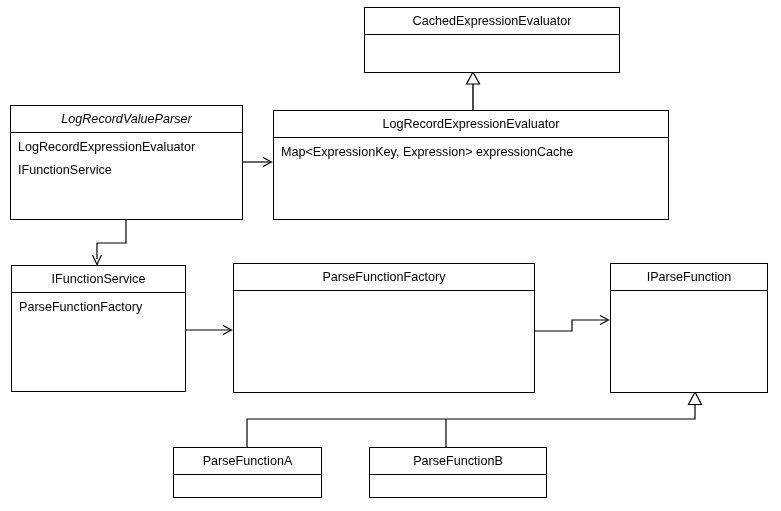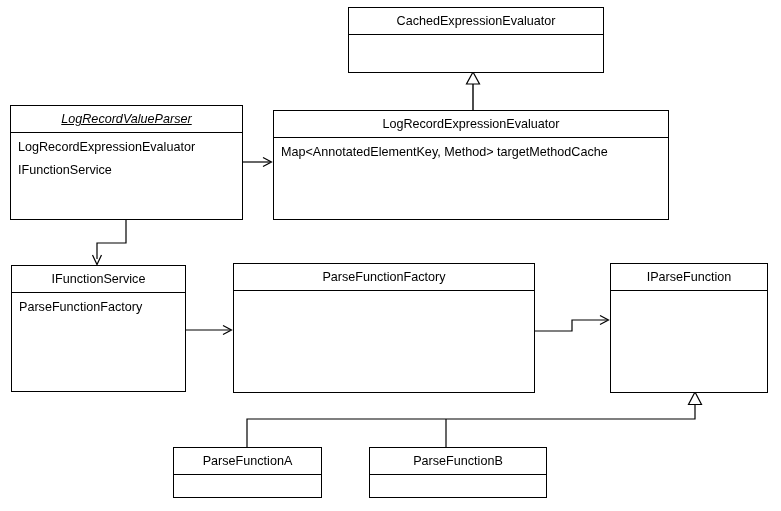--- a/index.html
+++ b/index.html
@@ -41,21 +41,20 @@
     line-height: 26px;
     text-align: center;
     font-size: 12.6px;
     color: #000000;
     border-bottom: 1px solid #000000;
     white-space: nowrap;
     overflow: hidden;
   }
   .uml-header.italic {
     font-style: italic;
-    text-decoration: underline;
   }
   .uml-body {
     box-sizing: border-box;
     flex: 1 1 auto;
     padding: 7px 7px 4px 7px;
     font-size: 12.6px;
     color: #000000;
     line-height: 1.0;
   }
   .uml-attr {
@@ -103,37 +102,37 @@
       <polyline points="600,315.5 608.5,320 600,324.5" fill="none" stroke="#000000" stroke-width="1.2"></polyline>
     </g>
 
     <g>
       <polyline points="247,447 247,419 695,419 695,404" fill="none" stroke="#000000" stroke-width="1.2"></polyline>
       <line x1="446" y1="419" x2="446" y2="447" stroke="#000000" stroke-width="1.2"></line>
       <polygon points="695,392 688.5,404.5 701.5,404.5" fill="#ffffff" stroke="#000000" stroke-width="1.2"></polygon>
     </g>
   </svg>
 
-  <div class="uml-class" style="left:348px; top:7px; width:256px; height:66px;">
+  <div class="uml-class" style="left:364px; top:7px; width:256px; height:66px;">
     <div class="uml-header">CachedExpressionEvaluator</div>
     <div class="uml-body empty"></div>
   </div>
 
   <div class="uml-class" style="left:10px; top:105px; width:233px; height:115px;">
     <div class="uml-header italic">LogRecordValueParser</div>
     <div class="uml-body">
       <div class="uml-attr">LogRecordExpressionEvaluator</div>
       <div class="uml-attr">IFunctionService</div>
     </div>
   </div>
 
   <div class="uml-class" style="left:273px; top:110px; width:396px; height:110px;">
     <div class="uml-header">LogRecordExpressionEvaluator</div>
     <div class="uml-body">
-      <div class="uml-attr">Map&lt;AnnotatedElementKey, Method&gt; targetMethodCache</div>
+      <div class="uml-attr">Map&lt;ExpressionKey, Expression&gt; expressionCache</div>
     </div>
   </div>
 
   <div class="uml-class" style="left:11px; top:265px; width:175px; height:127px;">
     <div class="uml-header">IFunctionService</div>
     <div class="uml-body">
       <div class="uml-attr">ParseFunctionFactory</div>
     </div>
   </div>
 

